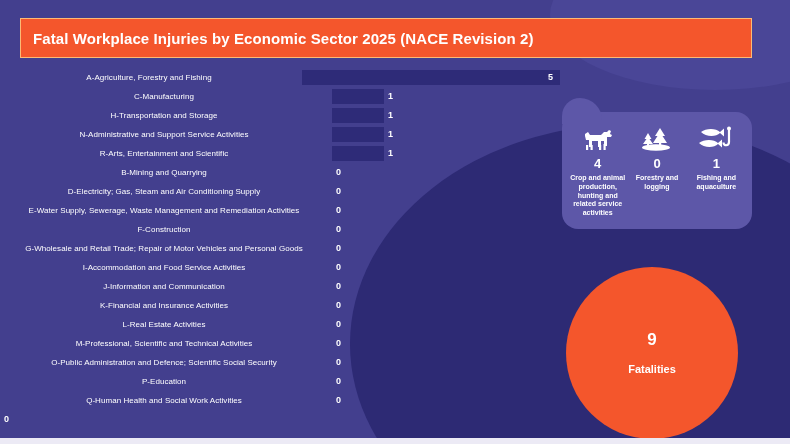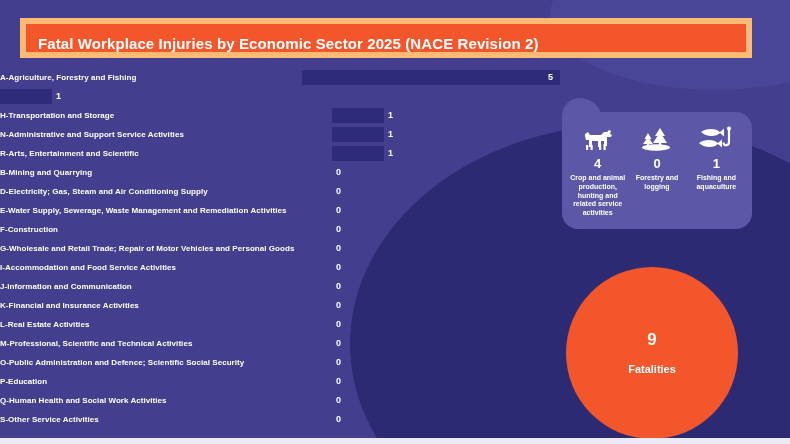--- a/index.html
+++ b/index.html
@@ -31,23 +31,23 @@
   }
   .bottom-strip{
     position:absolute;left:0;bottom:0;width:790px;height:6px;
     background:#eceaf5;z-index:6;
   }
 
   
   .title-bar{
     position:absolute;left:20px;top:18px;width:732px;height:40px;
     background:#f4562c;
-    border:6px solid #fdba74;
+    border:1px solid #fdba74;
     box-sizing:border-box;
-    display:flex;align-items:flex-end;
+    display:flex;align-items:center;
     z-index:4;
   }
   .title-text{
     color:#ffffff;
     font-size:15px;
     font-weight:bold;
     padding-left:12px;
     letter-spacing:.1px;
     white-space:nowrap;
   }
@@ -57,26 +57,26 @@
     position:absolute;left:0;top:68px;width:560px;height:360px;
     z-index:3;
   }
   .row{
     display:flex;align-items:center;
     height:19px;
     width:100%;
   }
   .row-label{
     width:332px;
-    text-align:left;
+    text-align:center;
     padding-right:4px;
     box-sizing:border-box;
     color:#ffffff;
     font-size:8px;
-    font-weight:bold;
+    font-weight:normal;
     white-space:nowrap;
     overflow:hidden;
     letter-spacing:.05px;
   }
   .bar-area{
     flex:1;
     display:flex;align-items:center;
     height:19px;
     position:relative;
   }
@@ -166,20 +166,21 @@
 
   <div class="chart" id="bar-chart">
       <div class="row">
         <div class="row-label">A-Agriculture, Forestry and Fishing</div>
         <div class="bar-area">
           <div class="bar" style="width: 258px;"></div>
           <div class="bar-value inside" style="left: 246px; position: absolute; margin-left: 0px;">5</div>
         </div>
       </div>
       <div class="row">
+        <div class="row-label">C-Manufacturing</div>
         <div class="bar-area">
           <div class="bar" style="width: 52px;"></div>
           <div class="bar-value outside">1</div>
         </div>
       </div>
       <div class="row">
         <div class="row-label">H-Transportation and Storage</div>
         <div class="bar-area">
           <div class="bar" style="width: 52px;"></div>
           <div class="bar-value outside">1</div>
@@ -271,21 +272,20 @@
           <div class="bar-value zero">0</div>
         </div>
       </div>
       <div class="row">
         <div class="row-label">Q-Human Health and Social Work Activities</div>
         <div class="bar-area">
           <div class="bar-value zero">0</div>
         </div>
       </div>
       <div class="row">
-        <div class="row-label">S-Other Service Activities</div>
         <div class="bar-area">
           <div class="bar-value zero">0</div>
         </div>
       </div>
     </div>
 
   <div class="card">
     <div class="card-tail"></div>
     <div class="card-inner" id="card-inner">
         <div class="cat">

